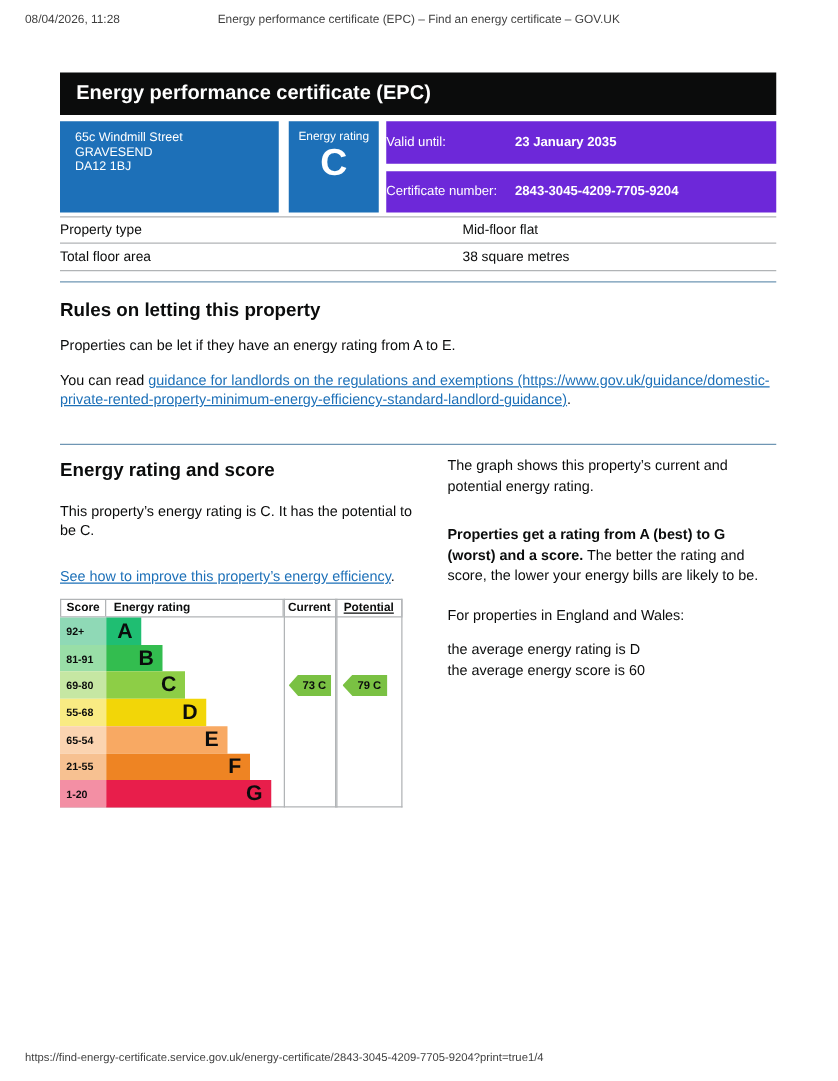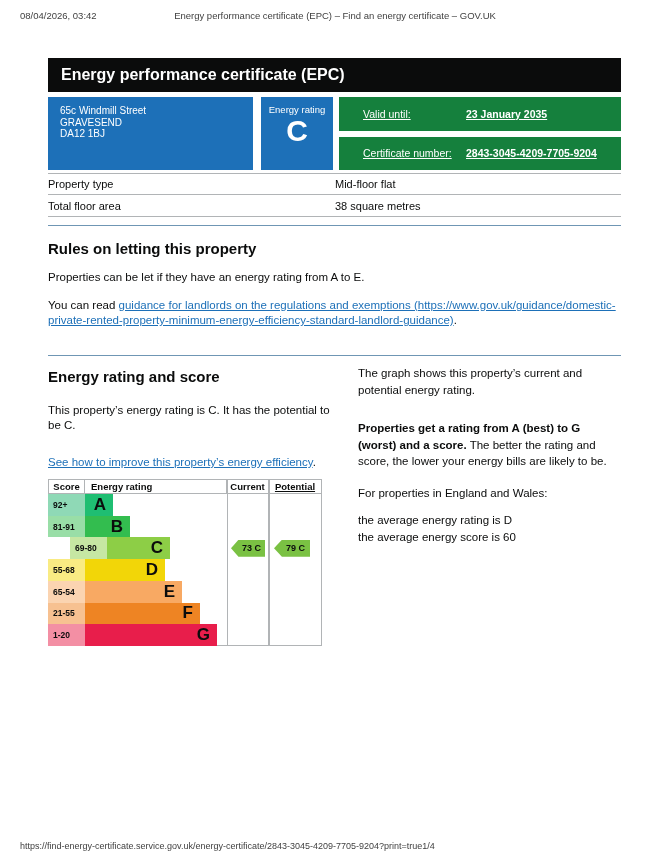--- a/index.html
+++ b/index.html
@@ -21,35 +21,35 @@
 
   
   .content { position:absolute; left:48px; top:58px; width:573px; }
 
   .epc-title-bar { background:#0b0c0c; color:#ffffff; height:34px; line-height:34px;
     padding-left:13px; font-size:16px; font-weight:bold; }
 
   
   .summary { margin-top:5px; height:73px; display:flex; }
   .summary .cell { background:#1d70b8; color:#ffffff; }
-  .cell-address { width:205px; padding:8px 10px 0 12px; font-size:10px; line-height:11.5px; }
+  .cell-address { width:175px; padding:8px 10px 0 12px; font-size:10px; line-height:11.5px; }
   .gap-a { width:8px; } .gap-b { width:6px; }
   .cell-rating { width:72px; text-align:center; padding-top:7px; }
   .cell-rating .er-label { font-size:9.5px; display:block; }
   .cell-rating .er-letter { font-size:30px; font-weight:bold; line-height:32px; display:block; }
   .cell-meta { flex:1; display:flex; flex-direction:column; background:#ffffff; }
-  .meta-row { flex:1; background:#15803d; color:#ffffff; display:flex; align-items:center;
-    padding-left:24px; font-size:10.5px;text-decoration:underline; }
+  .meta-row { flex:1; background:#6d28d9; color:#ffffff; display:flex; align-items:center;
+    padding-left:0; font-size:10.5px; }
   .meta-row + .meta-row { margin-top:6px; }
   .meta-label { width:103px; }
   .meta-value { font-weight:bold; }
 
   
   .prop-table { margin-top:3px; font-size:11px; }
-  .prop-row { display:flex; height:22px; align-items:center; border-bottom:1px solid #b1b4b6; }
+  .prop-row { display:flex; height:22px; align-items:center; border-bottom:1px solid #b1b4b6;gap:35px; }
   .prop-row:first-child { border-top:1px solid #b1b4b6; }
   .prop-label { width:287px; }
 
   hr.section-break { border:none; border-top:1px solid #6f96b4; margin-top:8px; }
   hr.section-break-2 { border:none; border-top:1px solid #6f96b4; margin-top:27px; }
 
   h2.section-heading { font-size:15px; font-weight:bold; margin-top:14px; }
   p.body-text { font-size:11.5px; line-height:15px; margin-top:13px; }
   a.gov-link { color:#1d70b8; text-decoration:underline; }
 
@@ -86,21 +86,21 @@
   .overlay-current { left:179px; width:42px; }
   .overlay-potential { left:221px; width:53px; }
   .marker { position:absolute; height:17px; display:flex; align-items:center; justify-content:center;
     gap:3px; font-size:9px; font-weight:bold; color:#0b0c0c; padding-left:7px;
     clip-path:polygon(0 50%, 22% 0, 100% 0, 100% 100%, 22% 100%); }
 </style>
 </head>
 <body>
 
 <div class="print-header">
-  <span class="ph-date">08/04/2026, 03:42</span>
+  <span class="ph-date">08/04/2026, 11:28</span>
   <span class="ph-title">Energy performance certificate (EPC) – Find an energy certificate – GOV.UK</span>
 </div>
 
 <div class="content">
 
   <h1 class="epc-title-bar">Energy performance certificate (EPC)</h1>
 
   <div class="summary">
     <div class="cell cell-address">
       <span>65c Windmill Street</span><br>
@@ -162,21 +162,21 @@
         <div class="chart-rows">
             <div class="band-row">
               <div class="score-cell" style="background: rgb(143, 217, 182);">92+</div>
               <div class="band-bar" style="background: rgb(31, 190, 114); width: 28px;">A</div>
             </div>
             <div class="band-row">
               <div class="score-cell" style="background: rgb(153, 222, 167);">81-91</div>
               <div class="band-bar" style="background: rgb(51, 189, 79); width: 45px;">B</div>
             </div>
             <div class="band-row">
-              <div class="score-cell" style="background: rgb(198, 231, 163); margin-left: 22px;">69-80</div>
+              <div class="score-cell" style="background: rgb(198, 231, 163);">69-80</div>
               <div class="band-bar" style="background: rgb(141, 206, 70); width: 63px;">C</div>
             </div>
             <div class="band-row">
               <div class="score-cell" style="background: rgb(249, 235, 131);">55-68</div>
               <div class="band-bar" style="background: rgb(242, 214, 8); width: 80px;">D</div>
             </div>
             <div class="band-row">
               <div class="score-cell" style="background: rgb(251, 212, 177);">65-54</div>
               <div class="band-bar" style="background: rgb(248, 169, 99); width: 97px;">E</div>
             </div>

